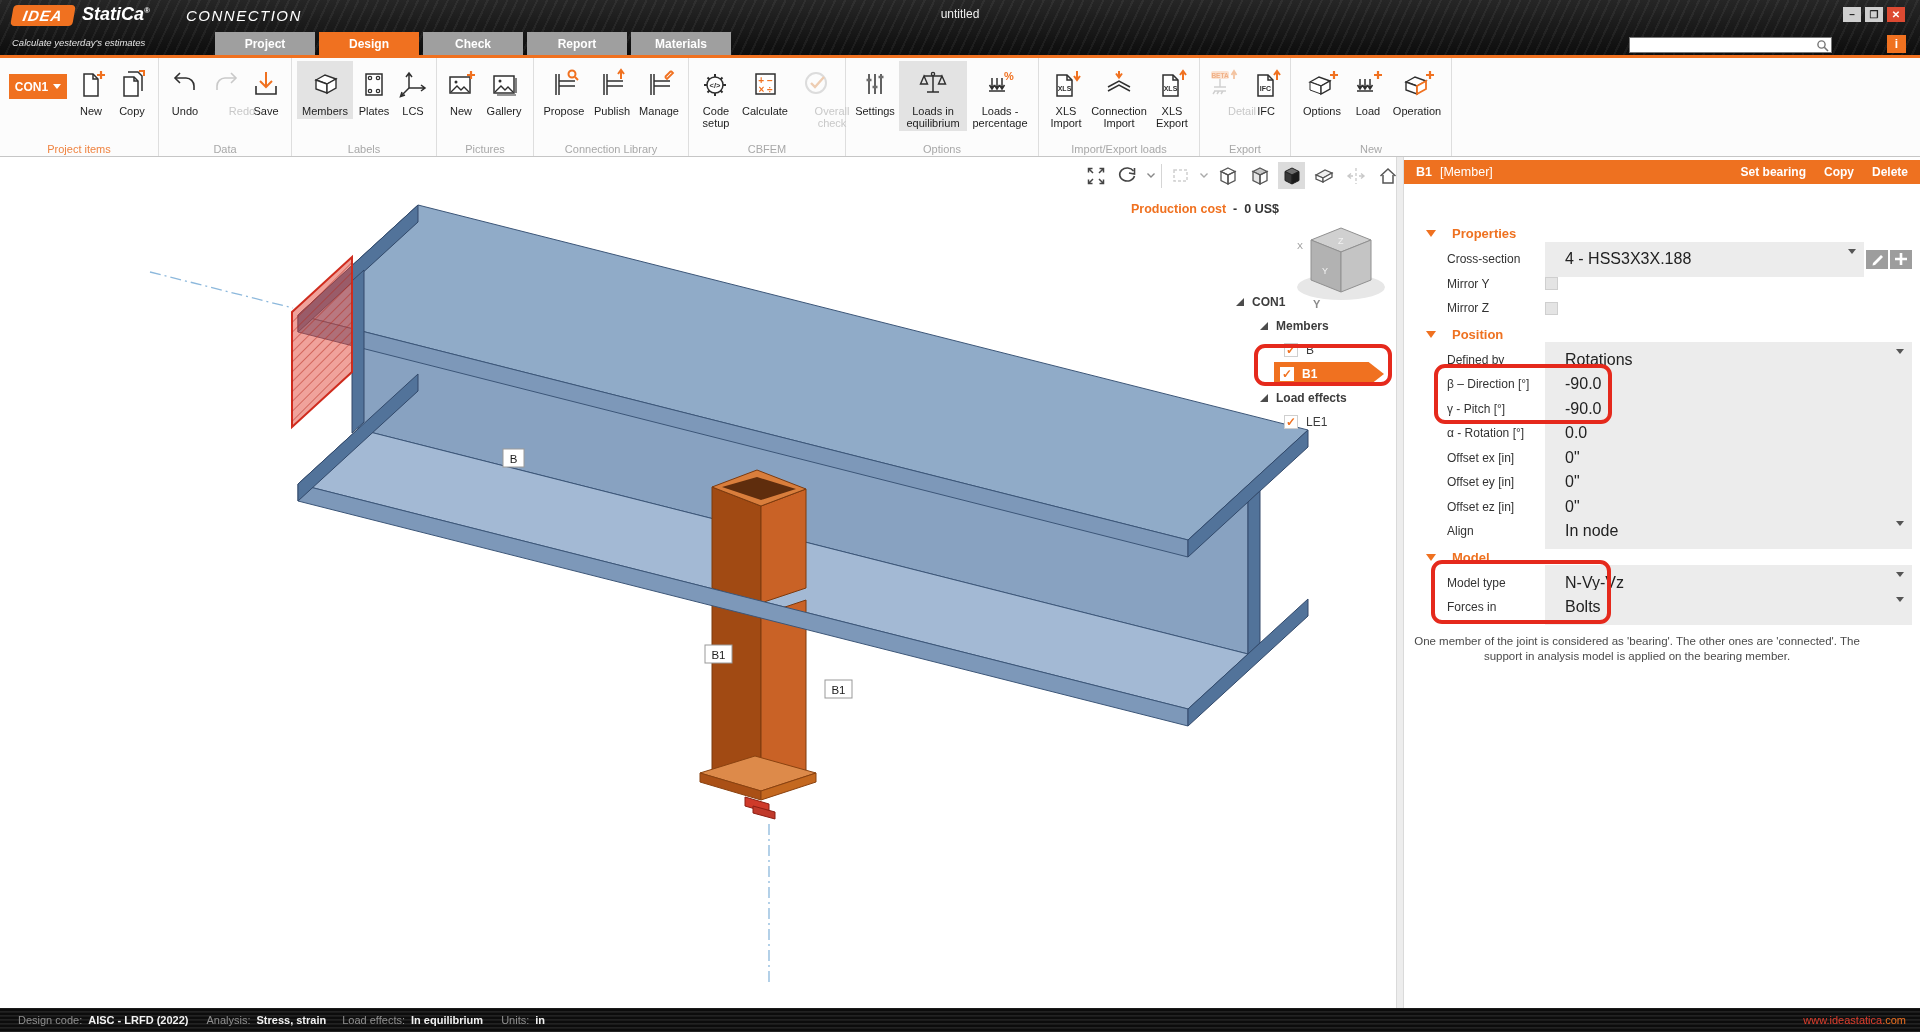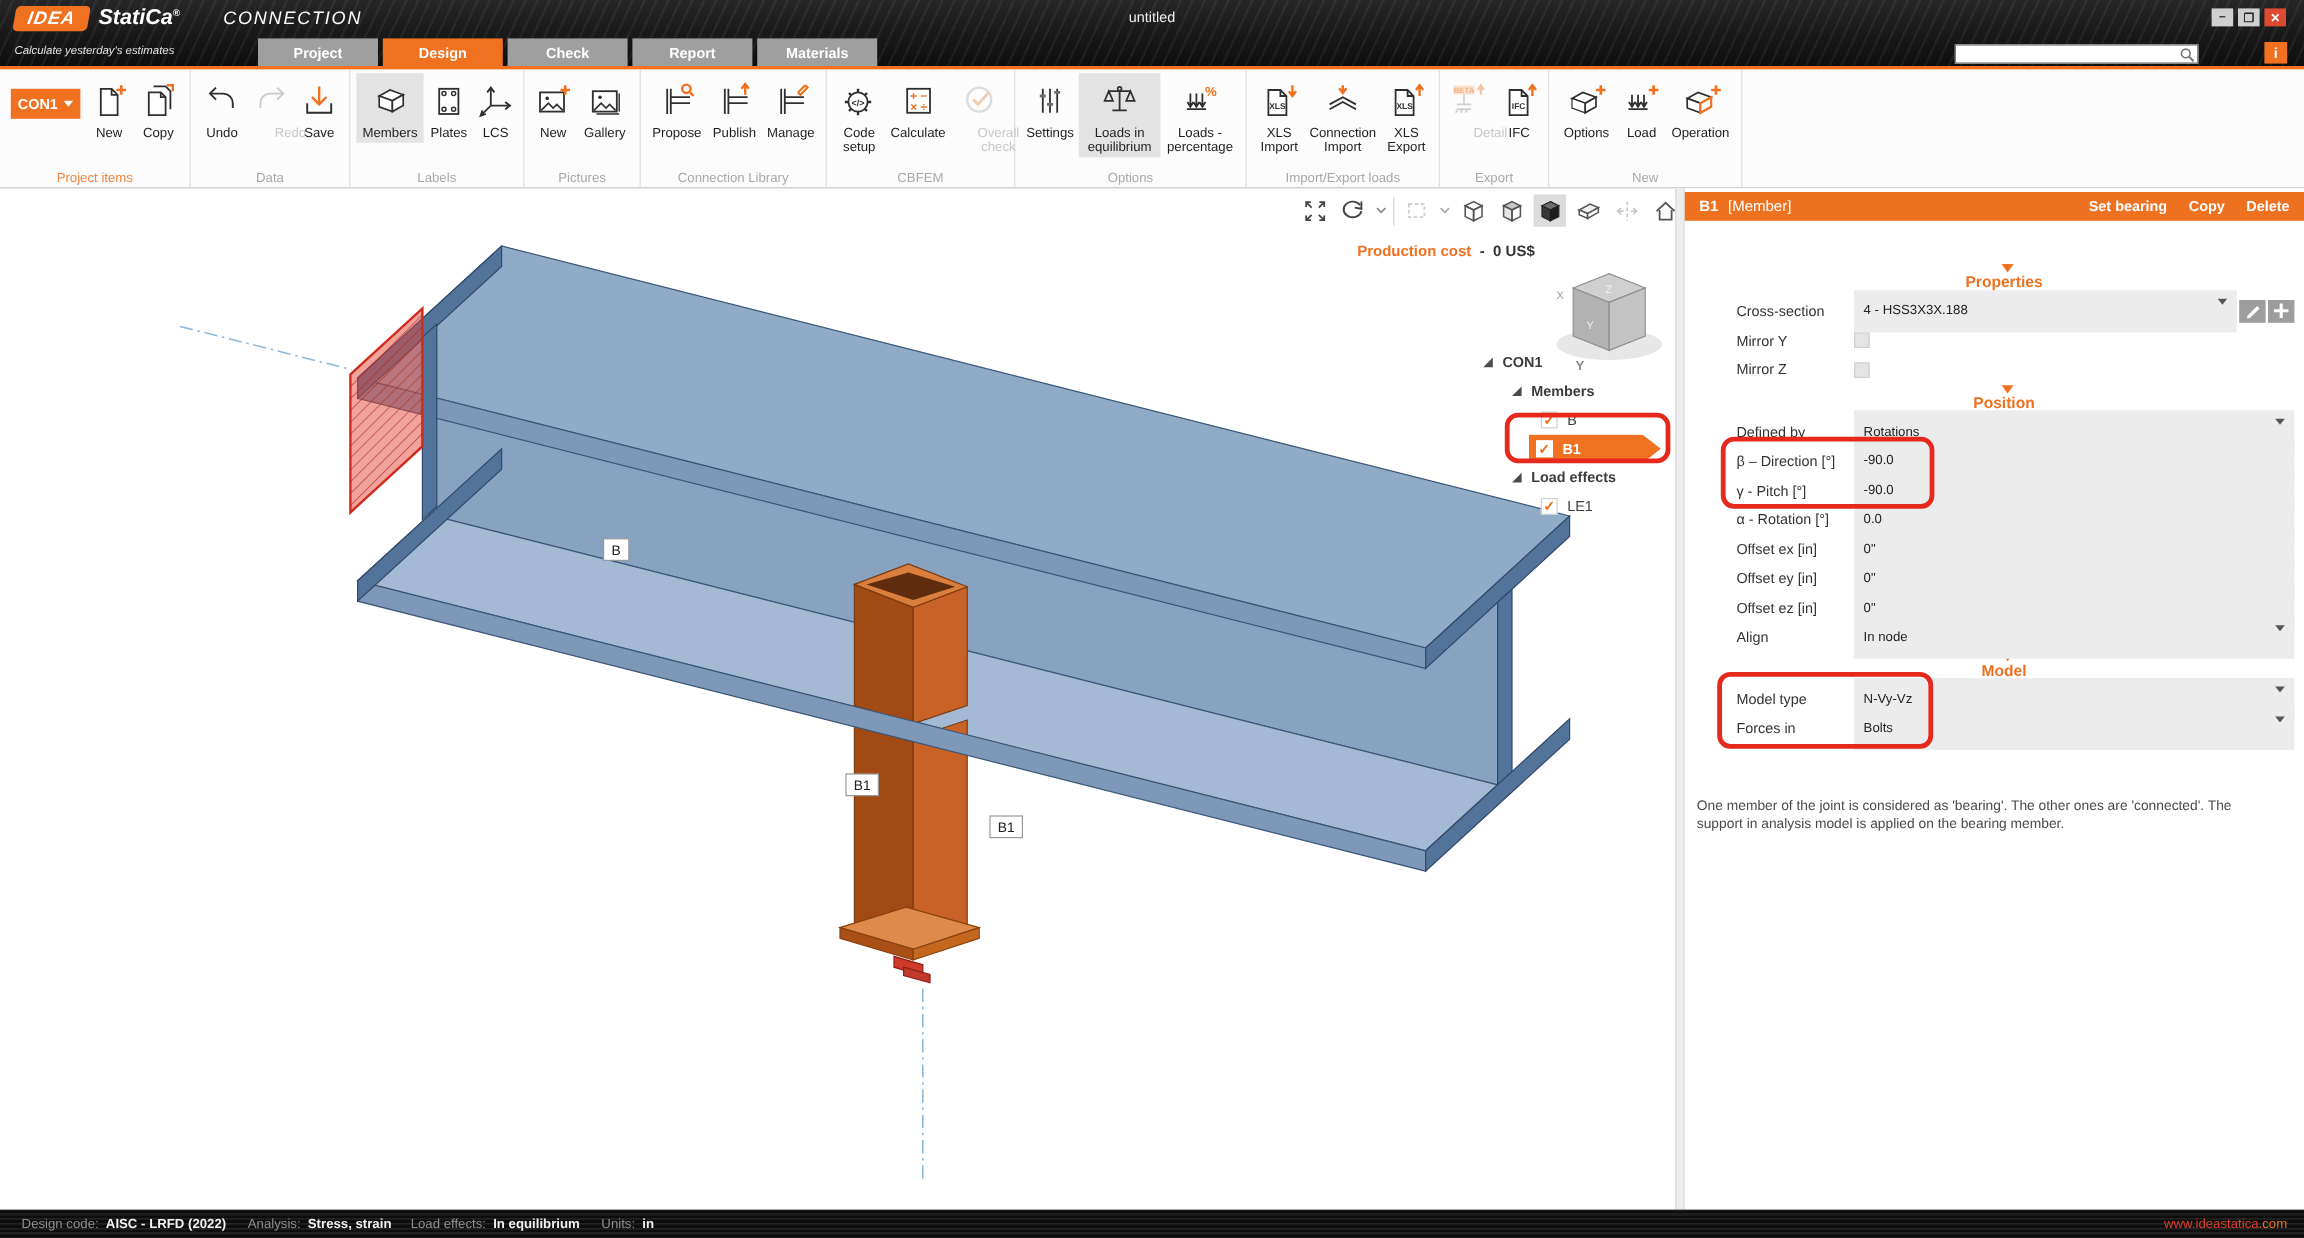--- a/index.html
+++ b/index.html
@@ -74,35 +74,35 @@
   
   .vdiv { position:absolute; left:1396px; top:157px; width:8px; height:851px; background:#ededed;
     border-left:1px solid #dadada; border-right:1px solid #dadada; }
   .panel { position:absolute; left:1404px; top:157px; width:516px; height:851px; background:#fff; }
   .panel-hd { position:absolute; left:0; top:3px; width:516px; height:24px; background:#ee7120; color:#fff;
     display:flex; align-items:center; padding:0 12px; font-size:12.5px; }
   .panel-hd .pid { font-weight:bold; margin-right:8px; }
   .panel-hd .pactions { margin-left:auto; display:flex; gap:18px; font-weight:bold; font-size:12px; }
   .panel-hd .pactions span { cursor:pointer; }
   .pbody { position:absolute; left:0; top:63px; width:516px; }
-  .sec-hd { display:flex; align-items:center; height:27px; cursor:pointer;flex-direction:column; }
+  .sec-hd { display:flex; align-items:center; height:27px; cursor:pointer; }
   .sec-tri { width:0; height:0; border-left:5px solid transparent; border-right:5px solid transparent;
     border-top:7px solid #ef7120; margin-left:22px; }
   .sec-title { margin-left:16px; color:#ee7120; font-weight:bold; font-size:13px; }
   .prow { display:flex; align-items:center; height:24.5px; }
   .plabel { width:98px; margin-left:43px; font-size:12px; color:#333; flex:none; }
-  .pfield { flex:1; height:35px; background:#ececec; display:flex; align-items:center; padding:0 8px;
-    font-size:11px; color:#222; margin-right:8px; position:relative; cursor:pointer; }
+  .pfield { flex:1; height:35px; background:#ececec; display:flex; align-items:center; padding:0 20px;
+    font-size:16px; color:#222; margin-right:8px; position:relative; cursor:pointer; }
   .pfield.dd::after { content:""; position:absolute; right:8px; top:7px; width:0; height:0;
     border-left:4px solid transparent; border-right:4px solid transparent; border-top:5px solid #555; }
   .pcheck { width:13px; height:13px; background:#e4e4e4; border:1px solid #cfcfcf; cursor:pointer; }
   .sqbtn { width:22px; height:19px; background:#9d9d9d; display:flex; align-items:center; justify-content:center;
     margin-right:2px; flex:none; cursor:pointer; }
   .sqbtn:last-child { margin-right:8px; }
-  .help { margin:45px 60px 0 10px; font-size:11.5px; color:#4a4a4a; line-height:1.35; }
+  .help { margin:14px 60px 0 10px; font-size:11.5px; color:#4a4a4a; line-height:1.35;text-align:center; }
 
   
   .status { position:absolute; left:0; top:1008px; width:1920px; height:24px;
     background:repeating-linear-gradient(0deg,#222 0 1px,#0c0c0c 1px 3px,#1b1b1b 3px 4px);
     display:flex; align-items:center; padding-left:18px; font-size:11px; }
   .spair { display:flex; gap:6px; align-items:center; }
   .slabel { color:#8f8f8f; }
   .sval { color:#f2f2f2; font-weight:bold; }
   .sweb { position:absolute; right:14px; font-size:11px; }
   .sweb .wmain { color:#e03e2d; }

